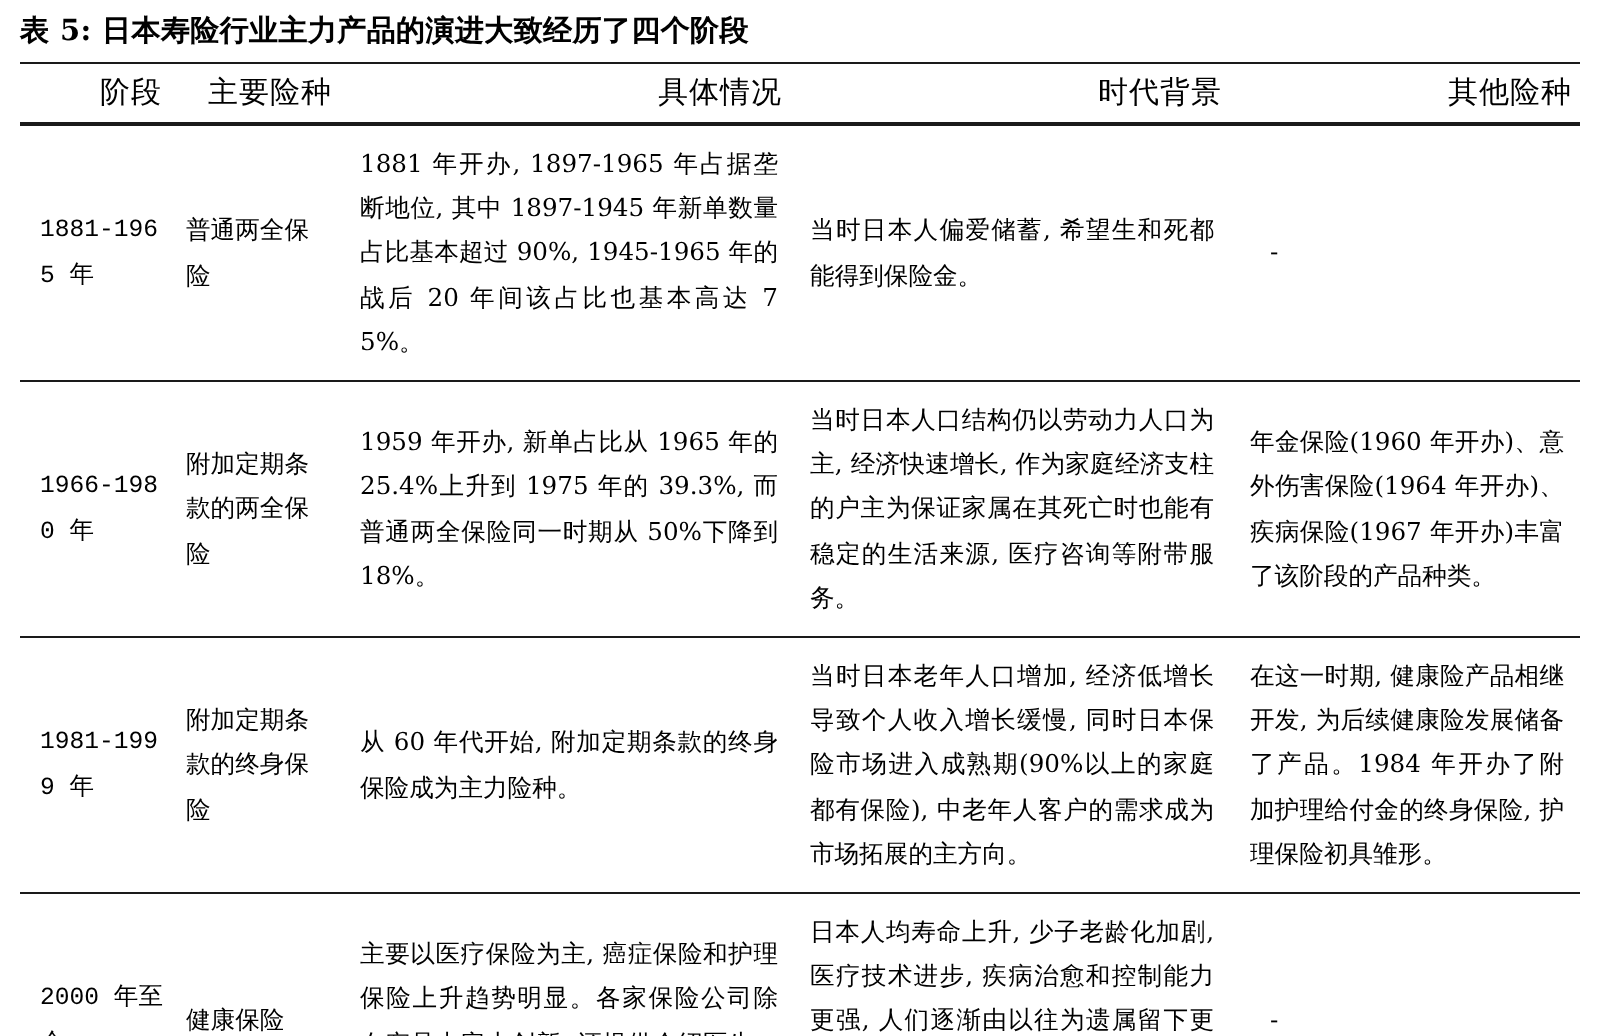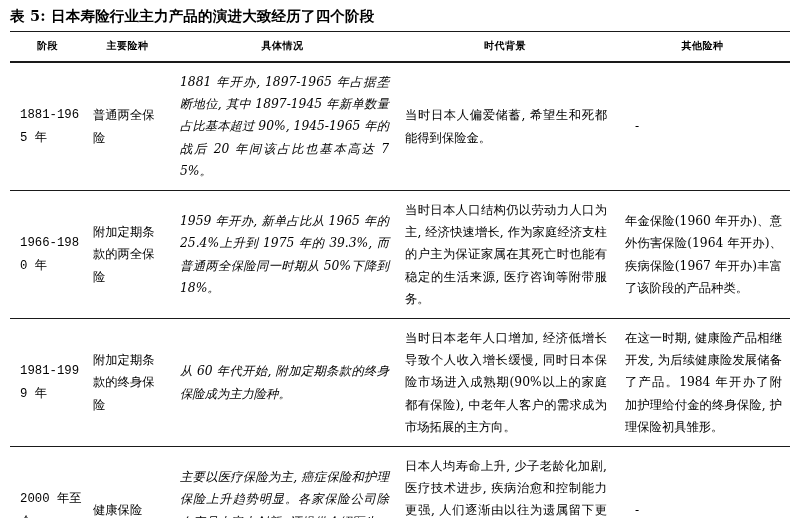--- a/index.html
+++ b/index.html
@@ -40,23 +40,23 @@
     border-collapse: collapse;
     table-layout: fixed;
   }
   table.main col.c1 { width: 75px; }
   table.main col.c2 { width: 85px; }
   table.main col.c3 { width: 225px; }
   table.main col.c4 { width: 220px; }
   table.main col.c5 { width: 175px; }
 
   thead th {
-    font-size: 10px;
-    font-weight: bold;
-    text-align: center;
+    font-size: 15px;
+    font-weight: normal;
+    text-align: right;
     padding: 6px 4px 7px 4px;
     border-top: 1.4px solid #1a1a1a;
     border-bottom: 2.2px solid #1a1a1a;
     vertical-align: middle;
     line-height: 16px;
     letter-spacing: 0.5px;
   }
   tbody td {
     font-size: 12.3px;
     line-height: 22.2px;
@@ -76,21 +76,21 @@
   }
   td.col-type {
     text-align: left;
     padding-left: 8px;
     padding-right: 4px;
   }
   td.col-detail, td.col-bg, td.col-other {
     text-align: justify;
     text-align-last: left;
   }
-  td.col-detail { padding-left: 10px; padding-right: 6px; font-style: italic; }
+  td.col-detail { padding-left: 10px; padding-right: 6px; }
   td.col-bg { padding-left: 10px; padding-right: 8px; }
   td.col-other { padding-left: 10px; padding-right: 8px; }
   td.dash {
     text-align: left;
     padding-left: 20px;
     font-size: 12.3px;
   }
 </style>
 </head>
 <body>

